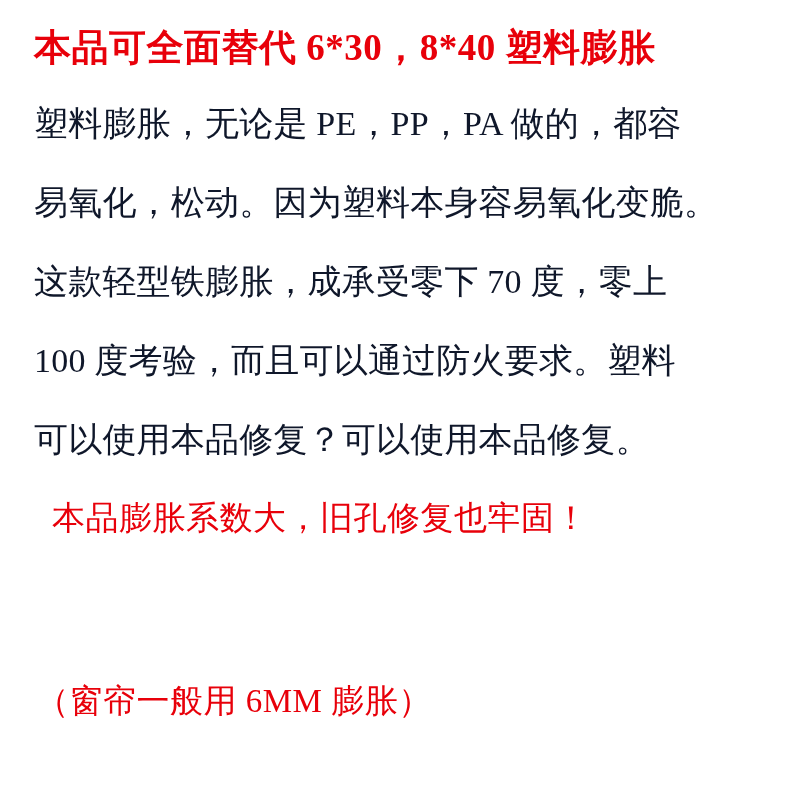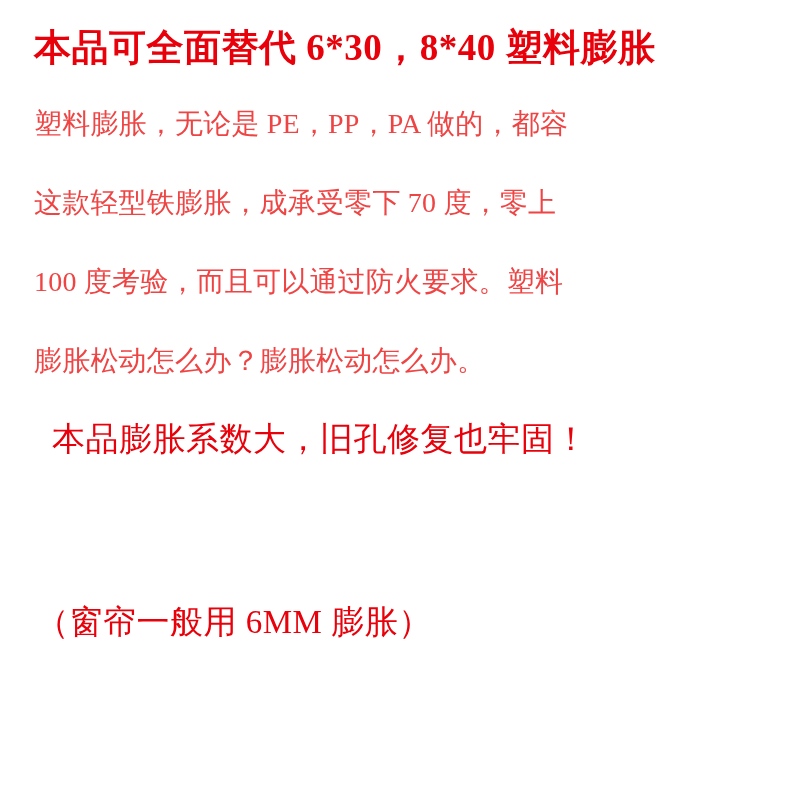--- a/index.html
+++ b/index.html
@@ -26,22 +26,22 @@
     letter-spacing: 0.5px;
   }
   .headline {
     color: #e8000a;
     font-weight: bold;
     font-size: 37px;
     line-height: 60px;
     margin-bottom: 6px;
   }
   .body-text {
-    color: #ef4444;
-    font-size: 28px;
+    color: #0f172a;
+    font-size: 34px;
     line-height: 79px;
   }
   .body-text .line {
     letter-spacing: 0.2px;
   }
   .red-emph {
     color: #e8000a;
     font-size: 33px;
     line-height: 79px;
     letter-spacing: 0.2px;
@@ -64,26 +64,27 @@
 <body>
 
 <div class="page">
 
   <div class="headline">
     <span class="line">本品可全面替代 6*30，8*40 塑料膨胀</span>
   </div>
 
   <div class="body-text">
     <span class="line">塑料膨胀，无论是 PE，PP，PA 做的，都容</span>
+    <span class="line">易氧化，松动。因为塑料本身容易氧化变脆。</span>
   </div>
 
   <div class="body-text">
     <span class="line">这款轻型铁膨胀，成承受零下 70 度，零上</span>
     <span class="line">100 度考验，而且可以通过防火要求。塑料</span>
-    <span class="line">膨胀松动怎么办？膨胀松动怎么办。</span>
+    <span class="line">可以使用本品修复？可以使用本品修复。</span>
   </div>
 
   <div class="red-emph">
     <span class="line">本品膨胀系数大，旧孔修复也牢固！</span>
   </div>
 
   <div class="spacer"></div>
 
   <div class="red-note">
     <span class="line indent">（窗帘一般用 6MM 膨胀）</span>

